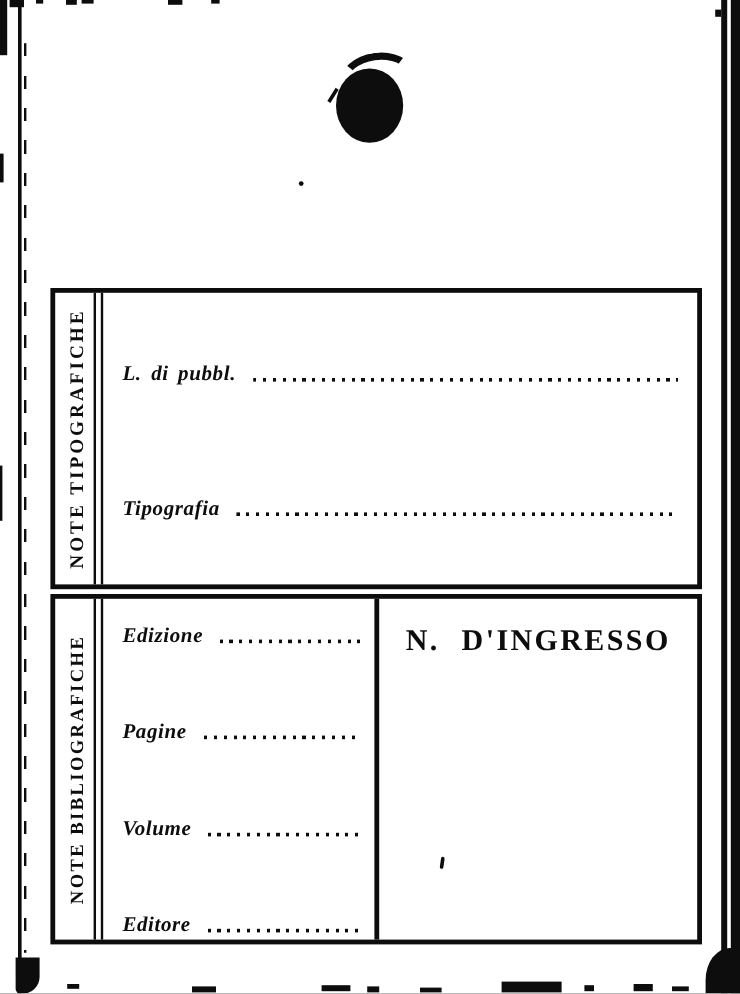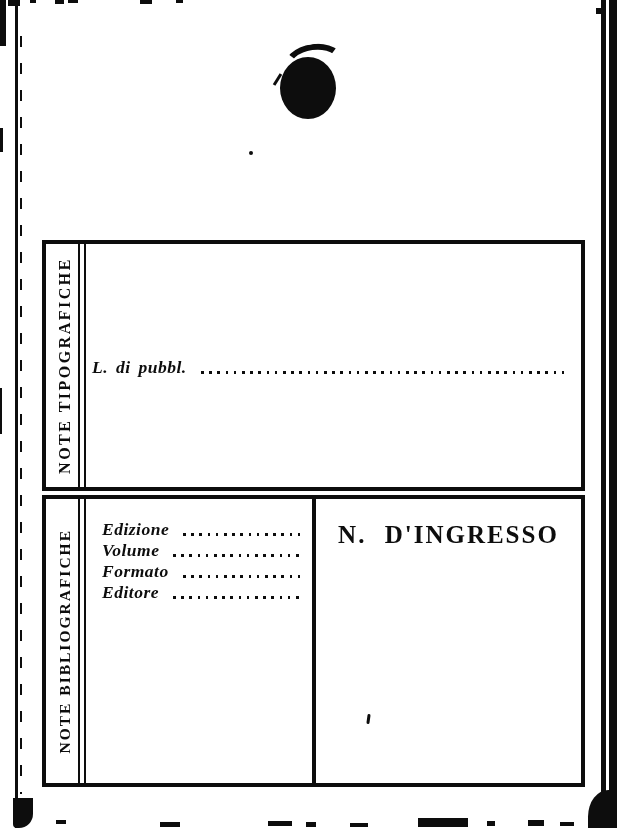--- a/index.html
+++ b/index.html
@@ -21,24 +21,24 @@
   .label-col::after{
     content:"";position:absolute;top:0;bottom:0;right:4px;width:2px;background:#0d0d0d;
   }
   .vlabel{
     writing-mode:vertical-rl;transform:rotate(180deg);white-space:nowrap;
     font-weight:bold;font-size:16px;letter-spacing:2.5px;
   }
   .box-bottom .vlabel{letter-spacing:2px;font-size:15.5px;}
   .fields{
     flex:1;display:flex;flex-direction:column;justify-content:space-around;
-    padding:12px 16px 8px 6px;min-width:0;border-radius:12px;
+    padding:12px 16px 8px 16px;min-width:0;border-radius:12px;
   }
   .box-bottom .fields-left{
-    flex:0 0 226px;display:flex;flex-direction:column;justify-content:flex-start;
+    flex:0 0 226px;display:flex;flex-direction:column;justify-content:space-between;
     padding:20px 12px 2px 16px;box-sizing:border-box;
   }
   .field-row{display:flex;align-items:baseline;}
   .field-label{
     font-style:italic;font-weight:bold;font-size:17.5px;
     letter-spacing:0.5px;word-spacing:3px;white-space:nowrap;
   }
   .dots{
     flex:1;height:3px;margin-left:14px;align-self:flex-end;margin-bottom:4px;
     background-image:repeating-linear-gradient(to right,#0d0d0d 0 2.6px,transparent 2.6px 8.2px);
@@ -80,43 +80,47 @@
       <span class="vlabel">NOTE TIPOGRAFICHE</span>
     </div>
     <div class="fields" id="top-fields">
   <div class="field-row">
     <span class="field-label">L. di pubbl.</span>
     <span class="dots"></span>
   </div>
 
 
 
+  <div class="field-row">
+    <span class="field-label">Tipografia</span>
+    <span class="dots"></span>
+  </div>
 
 </div>
   </div>
 
   <div class="box box-bottom">
     <div class="label-col">
       <span class="vlabel">NOTE BIBLIOGRAFICHE</span>
     </div>
     <div class="fields-left" id="bottom-fields">
   <div class="field-row">
     <span class="field-label">Edizione</span>
     <span class="dots"></span>
   </div>
 
 
+
   <div class="field-row">
-    <span class="field-label">Volume</span>
+    <span class="field-label">Pagine</span>
     <span class="dots"></span>
   </div>
 
-
   <div class="field-row">
-    <span class="field-label">Formato</span>
+    <span class="field-label">Volume</span>
     <span class="dots"></span>
   </div>
 
   <div class="field-row">
     <span class="field-label">Editore</span>
     <span class="dots"></span>
   </div>
 </div>
     <div class="vdivider"></div>
     <div class="right-panel">

